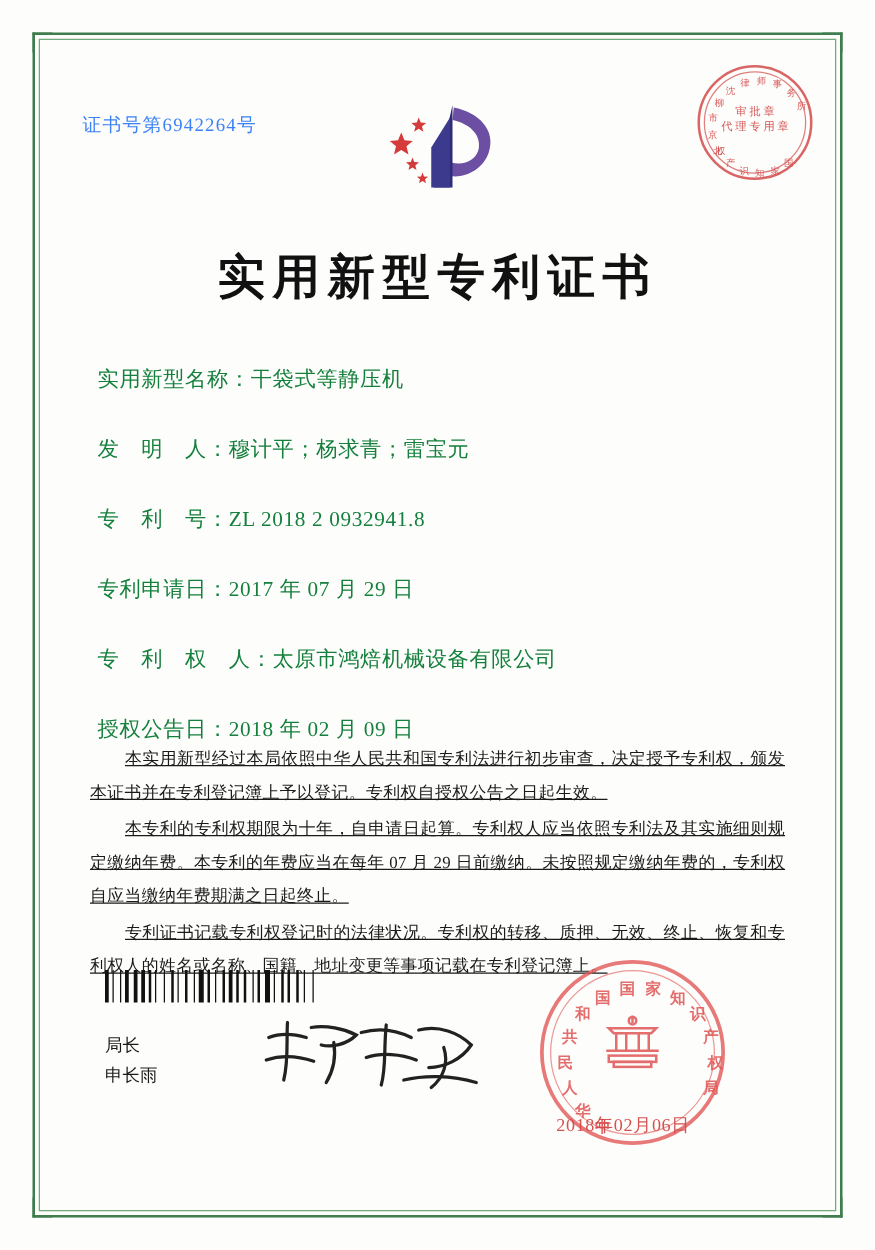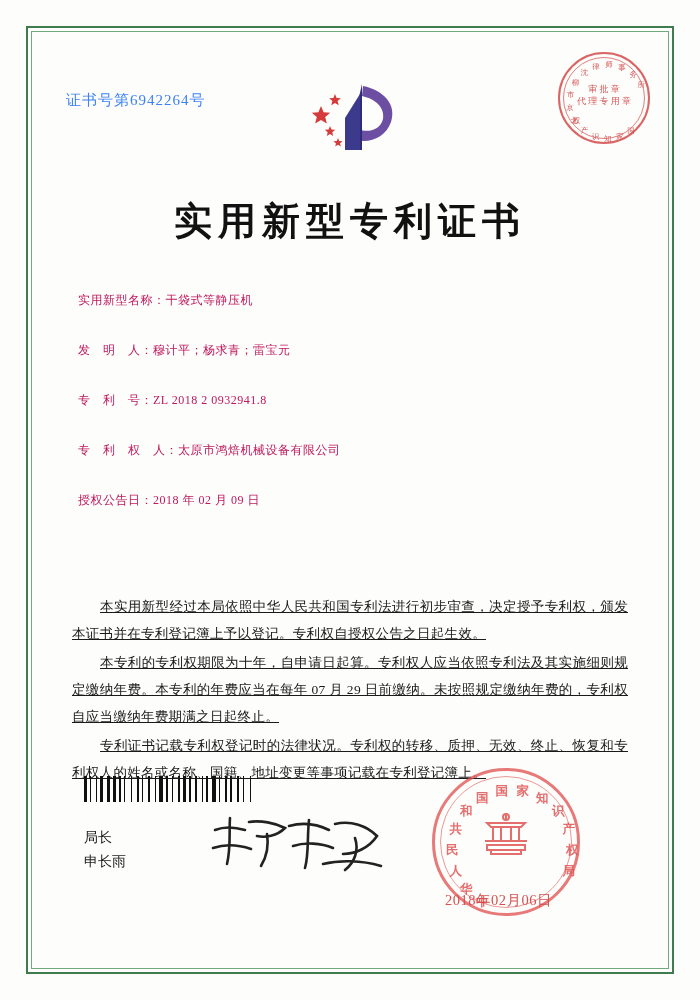--- a/index.html
+++ b/index.html
@@ -132,22 +132,22 @@
   }
 
   
   .fields {
     position: absolute;
     left: 78px;
     top: 292px;
     width: 560px;
   }
   .field-row {
-    font-size: 12px;
-    color: #be185d;
+    font-size: 17px;
+    color: #15803d;
     margin-bottom: 33px;
     white-space: nowrap;
     letter-spacing: 0.5px;
   }
   .field-label { display: inline; }
   .field-value { display: inline; }
 
   
   .body-text {
     position: absolute;
@@ -328,20 +328,23 @@
 
   <div class="fields">
     <div class="field-row">
       <span class="field-label">实用新型名称：</span><span class="field-value">干袋式等静压机</span>
     </div>
     <div class="field-row">
       <span class="field-label">发　明　人：</span><span class="field-value">穆计平；杨求青；雷宝元</span>
     </div>
     <div class="field-row">
       <span class="field-label">专　利　号：</span><span class="field-value">ZL 2018 2 0932941.8</span>
+    </div>
+    <div class="field-row">
+      <span class="field-label">专利申请日：</span><span class="field-value">2017 年 07 月 29 日</span>
     </div>
     <div class="field-row">
       <span class="field-label">专　利　权　人：</span><span class="field-value">太原市鸿焙机械设备有限公司</span>
     </div>
     <div class="field-row">
       <span class="field-label">授权公告日：</span><span class="field-value">2018 年 02 月 09 日</span>
     </div>
   </div>
 
   <div class="body-text">

